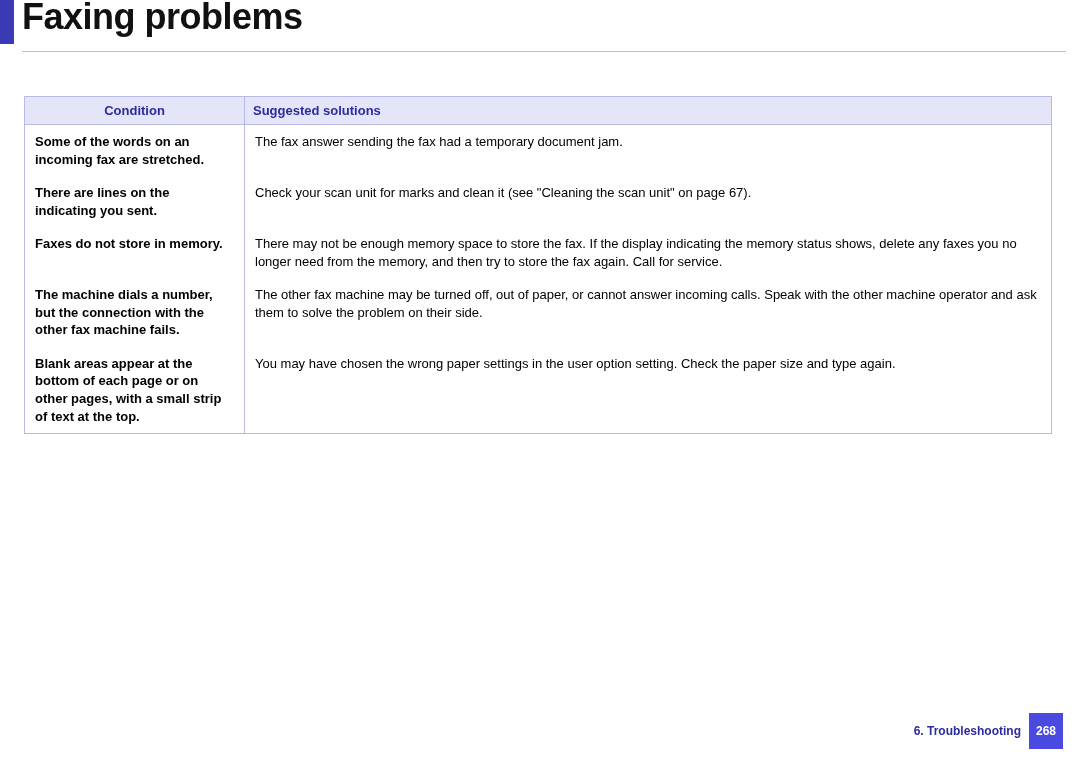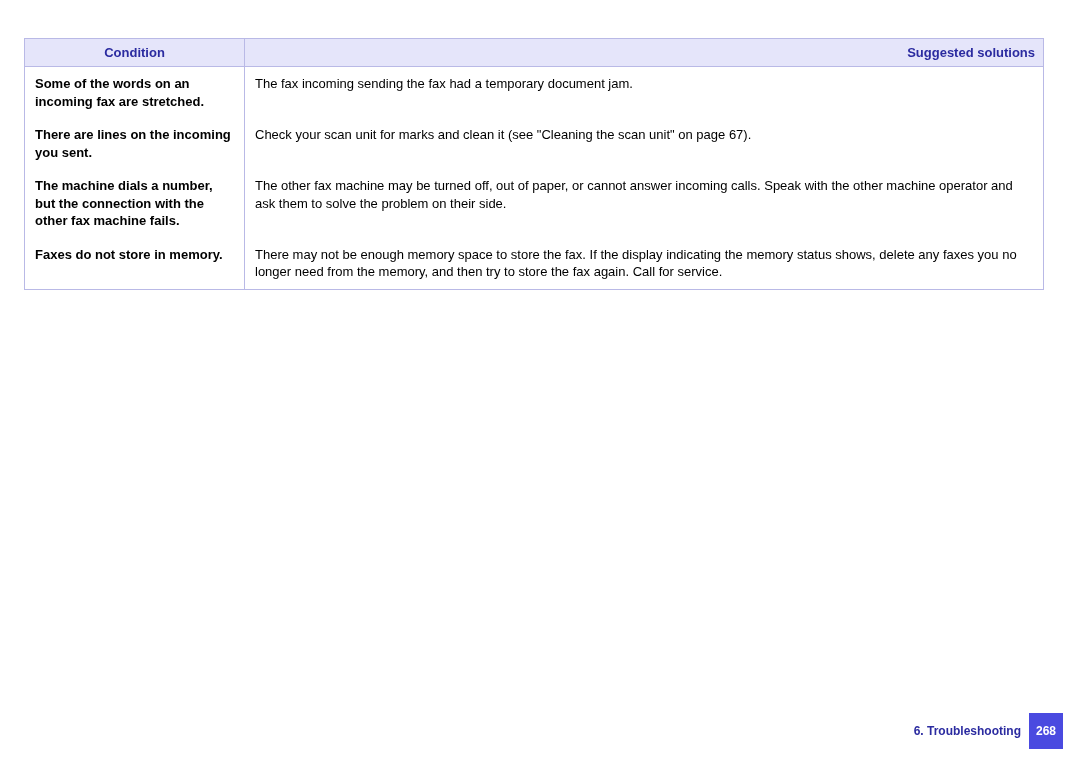--- a/index.html
+++ b/index.html
@@ -2,60 +2,69 @@
 <html><head>
 <meta charset="utf-8">
 <style>
   * { box-sizing: border-box; margin: 0; padding: 0; }
   html, body { width: 1080px; height: 763px; background: #fff; font-family: Arial, Helvetica, sans-serif; color: #000; }
   .page { position: relative; width: 1080px; height: 763px; }
   .header { position: relative; height: 58px; }
   .accent-bar { position: absolute; left: 0; top: 0; width: 14px; height: 44px; background: #3a3ab5; }
   .title { position: absolute; left: 22px; top: -4px; font-size: 36px; font-weight: 700; letter-spacing: -0.5px; color: #111; }
   .rule-line { position: absolute; left: 22px; right: 14px; bottom: 6px; height: 1px; background: #b9b9e6; }
-  .content { padding: 38px 36px 0 24px; }
+  .content { padding: 38px 28px 0 24px; }
   table { width: 100%; border-collapse: collapse; font-size: 13px; }
-  thead th { background: #e5e5fa; color: #2b2ba0; font-weight: 700; text-align: right; padding: 6px 8px; border: 1px solid #b9b9e6; }
+  thead th { background: #e5e5fa; color: #2b2ba0; font-weight: 700; text-align: left; padding: 6px 8px; border: 1px solid #b9b9e6; }
   thead th:first-child { width: 220px; text-align: center; }
   tbody td { padding: 8px 10px; vertical-align: top; border-left: 1px solid #b9b9e6; border-right: 1px solid #b9b9e6; line-height: 1.35; }
   tbody tr:last-child td { border-bottom: 1px solid #b9b9e6; }
   td.cond { font-weight: 700; }
   .footer { position: absolute; right: 17px; bottom: 14px; display: flex; align-items: center; gap: 8px; }
   .chapter { color: #2b2ba0; font-weight: 700; font-size: 12px; }
   .pagenum { background: #4a4ae0; color: #fff; font-weight: 700; font-size: 12px; padding: 11px 7px; }
 </style>
 </head>
 <body>
 
 <div class="page">
+  <div class="header">
+    <div class="accent-bar"></div>
+    <div class="title">Faxing problems</div>
+    <div class="rule-line"></div>
+  </div>
 
   <div class="content">
     <table>
       <thead>
         <tr>
           <th>Condition</th>
           <th>Suggested solutions</th>
         </tr>
       </thead>
       <tbody>
         <tr>
           <td class="cond">Some of the words on an incoming fax are stretched.</td>
-          <td>The fax incoming sending the fax had a temporary document jam.</td>
+          <td>The fax answer sending the fax had a temporary document jam.</td>
         </tr>
         <tr>
-          <td class="cond">There are lines on the incoming you sent.</td>
+          <td class="cond">There are lines on the indicating you sent.</td>
           <td>Check your scan unit for marks and clean it (see "Cleaning the scan unit" on page 67).</td>
+        </tr>
+        <tr>
+          <td class="cond">Faxes do not store in memory.</td>
+          <td>There may not be enough memory space to store the fax. If the display indicating the memory status shows, delete any faxes you no longer need from the memory, and then try to store the fax again. Call for service.</td>
         </tr>
         <tr>
           <td class="cond">The machine dials a number, but the connection with the other fax machine fails.</td>
           <td>The other fax machine may be turned off, out of paper, or cannot answer incoming calls. Speak with the other machine operator and ask them to solve the problem on their side.</td>
         </tr>
         <tr>
-          <td class="cond">Faxes do not store in memory.</td>
-          <td>There may not be enough memory space to store the fax. If the display indicating the memory status shows, delete any faxes you no longer need from the memory, and then try to store the fax again. Call for service.</td>
+          <td class="cond">Blank areas appear at the bottom of each page or on other pages, with a small strip of text at the top.</td>
+          <td>You may have chosen the wrong paper settings in the user option setting. Check the paper size and type again.</td>
         </tr>
       </tbody>
     </table>
   </div>
 
   <div class="footer">
     <span class="chapter">6.  Troubleshooting</span>
     <span class="pagenum">268</span>
   </div>
 </div>

